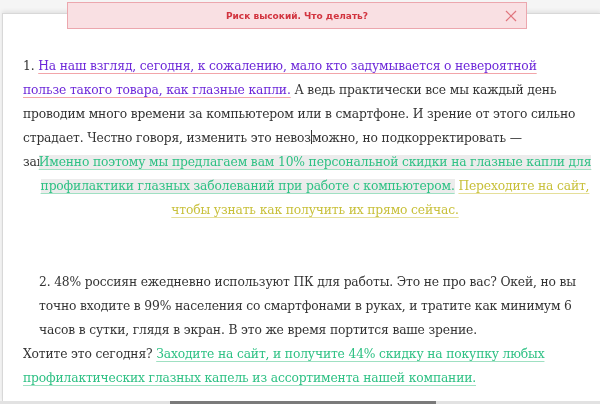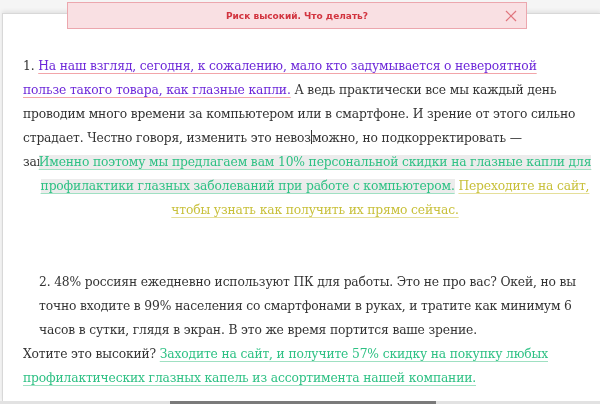--- a/index.html
+++ b/index.html
@@ -113,21 +113,21 @@
 <body>
 
 <div class="panel">
   <div class="content">
     <p class="p1"><span>1. </span><span class="red">На наш взгляд, сегодня, к сожалению, мало кто задумывается о невероятной пользе такого товара, как глазные капли.</span><span> А ведь практически все мы каждый день проводим много времени за компьютером или в смартфоне. И зрение от этого сильно страдает. Честно говоря, изменить это невоз</span><span class="cursor"></span><span>можно, но подкорректировать — запросто.</span></p>
 
     <p class="p2"><span class="green green-hl">Именно поэтому мы предлагаем вам 10% персональной скидки на глазные капли для профилактики глазных заболеваний при работе с компьютером.</span> <span class="yellow">Переходите на сайт, чтобы узнать как получить их прямо сейчас.</span></p>
 
     <p class="p3"><span>2. 48% россиян ежедневно используют ПК для работы. Это не про вас? Окей, но вы точно входите в 99% населения со смартфонами в руках, и тратите как минимум 6 часов в сутки, глядя в экран. В это же время портится ваше зрение.</span></p>
 
-    <p class="p4"><span>Хотите это высокий? </span><span class="green">Заходите на сайт, и получите 57% скидку на покупку любых профилактических глазных капель из ассортимента нашей компании.</span></p>
+    <p class="p4"><span>Хотите это сегодня? </span><span class="green">Заходите на сайт, и получите 44% скидку на покупку любых профилактических глазных капель из ассортимента нашей компании.</span></p>
   </div>
 </div>
 
 <div class="banner">
   <span>Риск высокий. Что делать?</span>
   <span class="banner-close">
     <svg width="12" height="12" viewBox="0 0 12 12">
       <line x1="1" y1="1" x2="11" y2="11" stroke="#e0757d" stroke-width="1.2"></line>
       <line x1="11" y1="1" x2="1" y2="11" stroke="#e0757d" stroke-width="1.2"></line>
     </svg>

